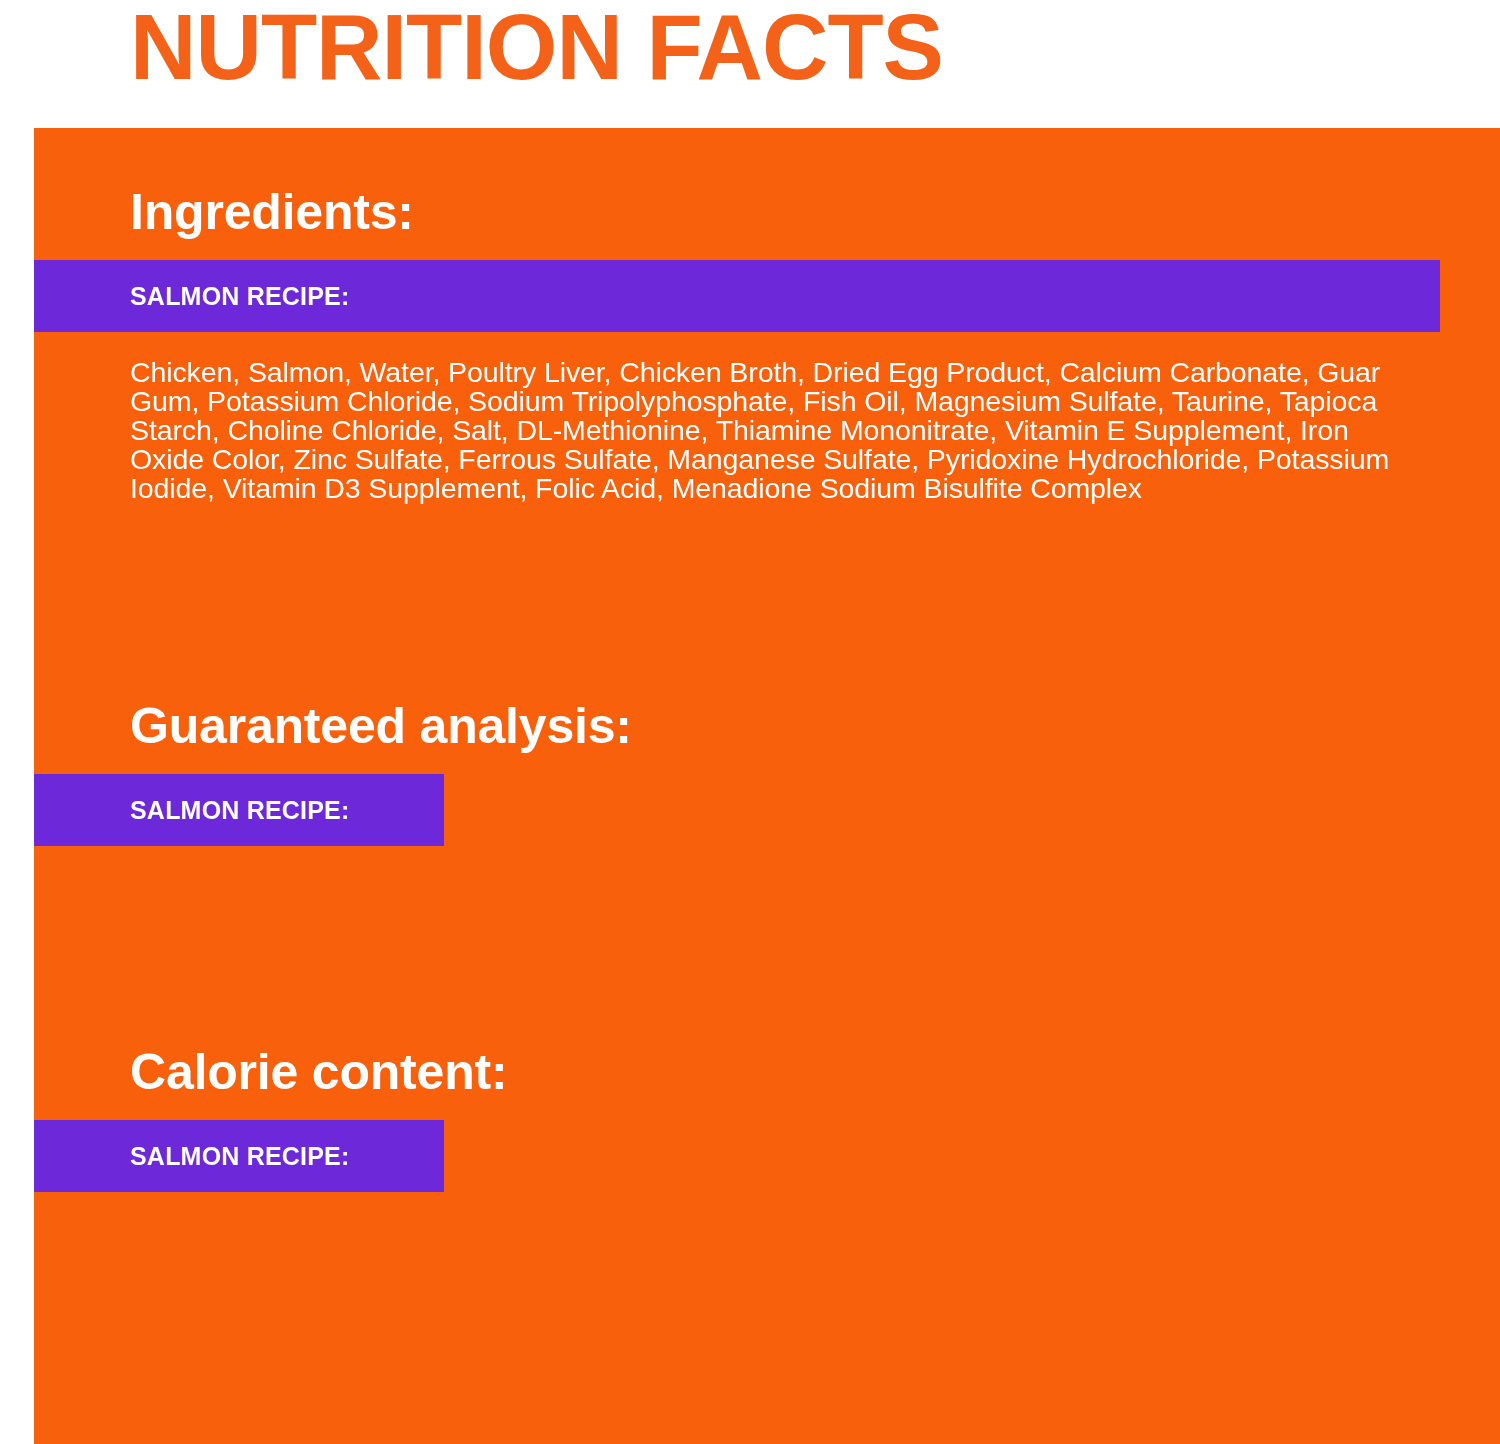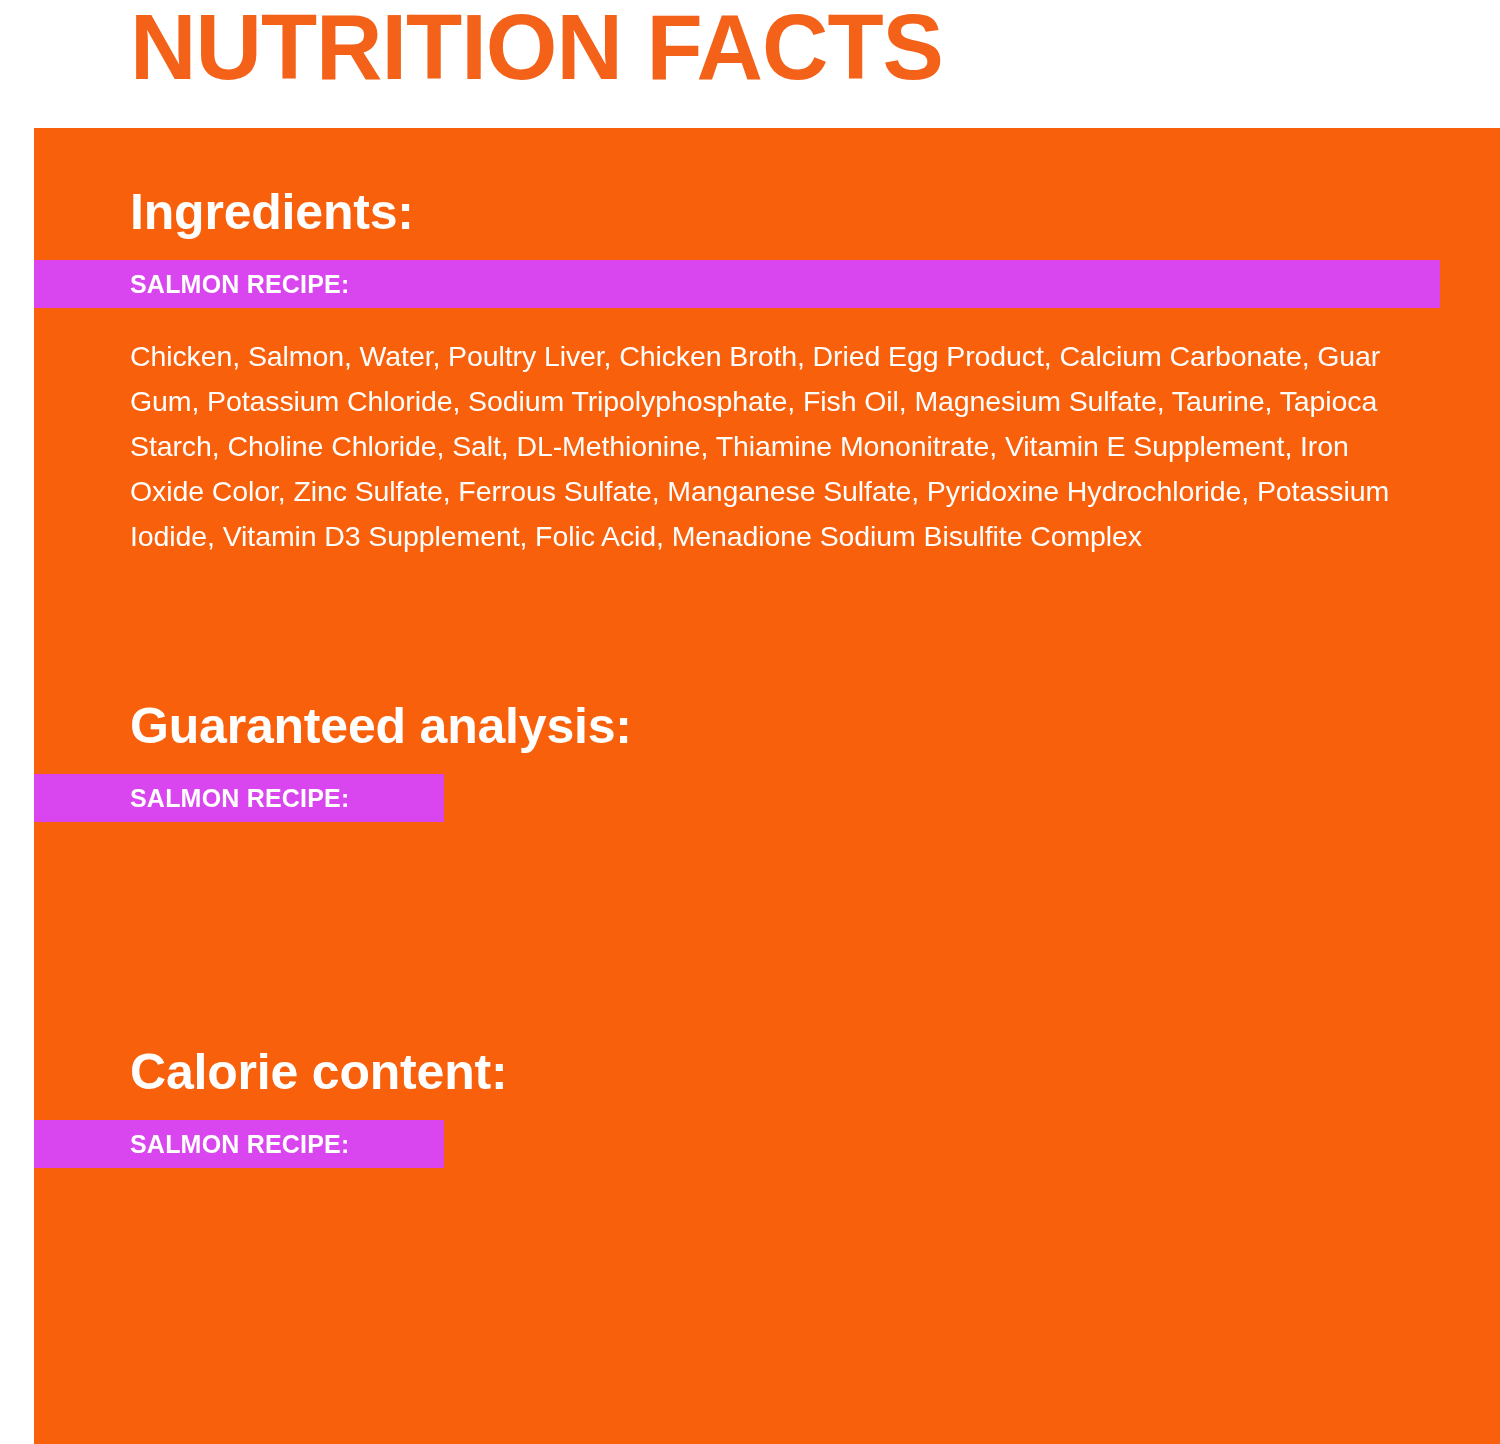--- a/index.html
+++ b/index.html
@@ -58,22 +58,22 @@
   .section-heading {
     margin-left: 96px;
     font-size: 50px;
     font-weight: bold;
     color: #ffffff;
     line-height: 52px;
     letter-spacing: -0.2px;
   }
   .recipe-band {
     margin-top: 22px;
-    background: #d946ef;
-    height: 48px;
+    background: #6d28d9;
+    height: 72px;
     display: flex;
     align-items: center;
     box-sizing: border-box;
   }
   .recipe-band.full {
     width: 1406px;
   }
   .recipe-band.short {
     width: 410px;
   }
@@ -84,21 +84,21 @@
     color: #ffffff;
     letter-spacing: 0.2px;
     white-space: nowrap;
   }
   .body-text {
     margin-left: 96px;
     margin-top: 26px;
     width: 1280px;
     font-size: 28.5px;
     color: #ffffff;
-    line-height: 45px;
+    line-height: 29px;
     letter-spacing: -0.1px;
   }
   .body-text.narrow {
     width: 1270px;
   }
   #sec-ingredients { top: 58px; }
   #sec-analysis { top: 572px; }
   #sec-calories { top: 918px; }
   .cal-line { display: block; }
 </style>

